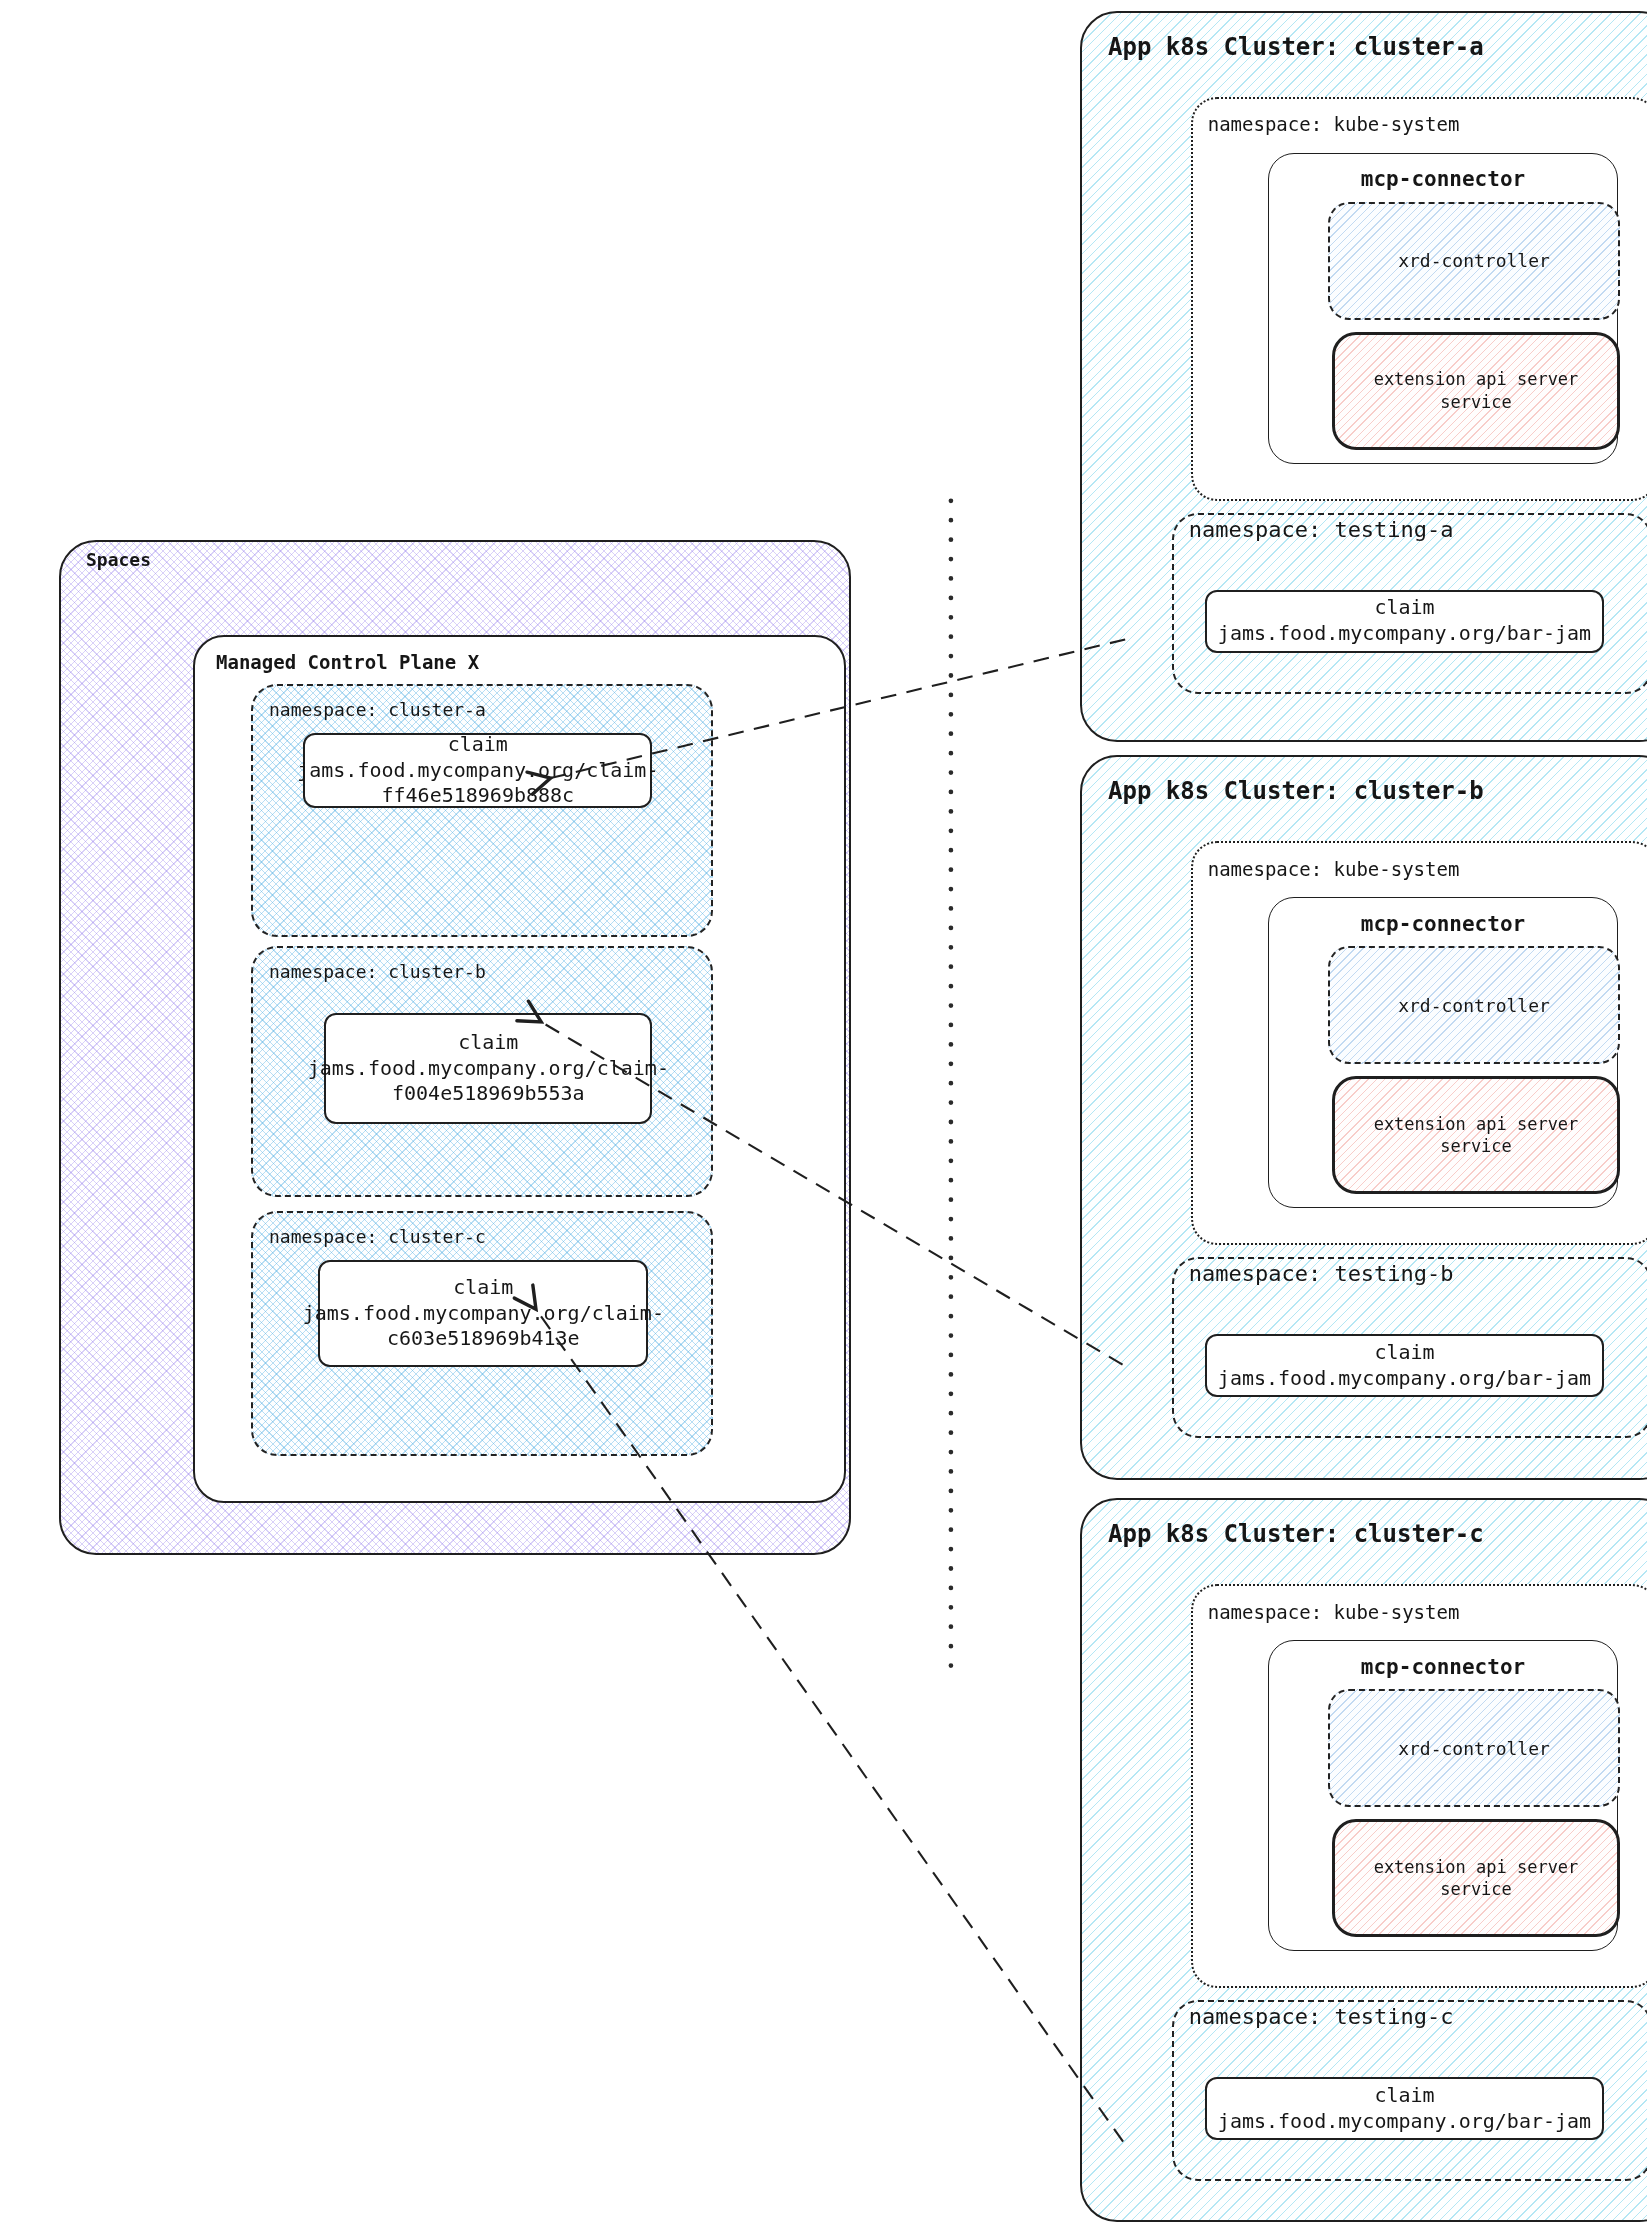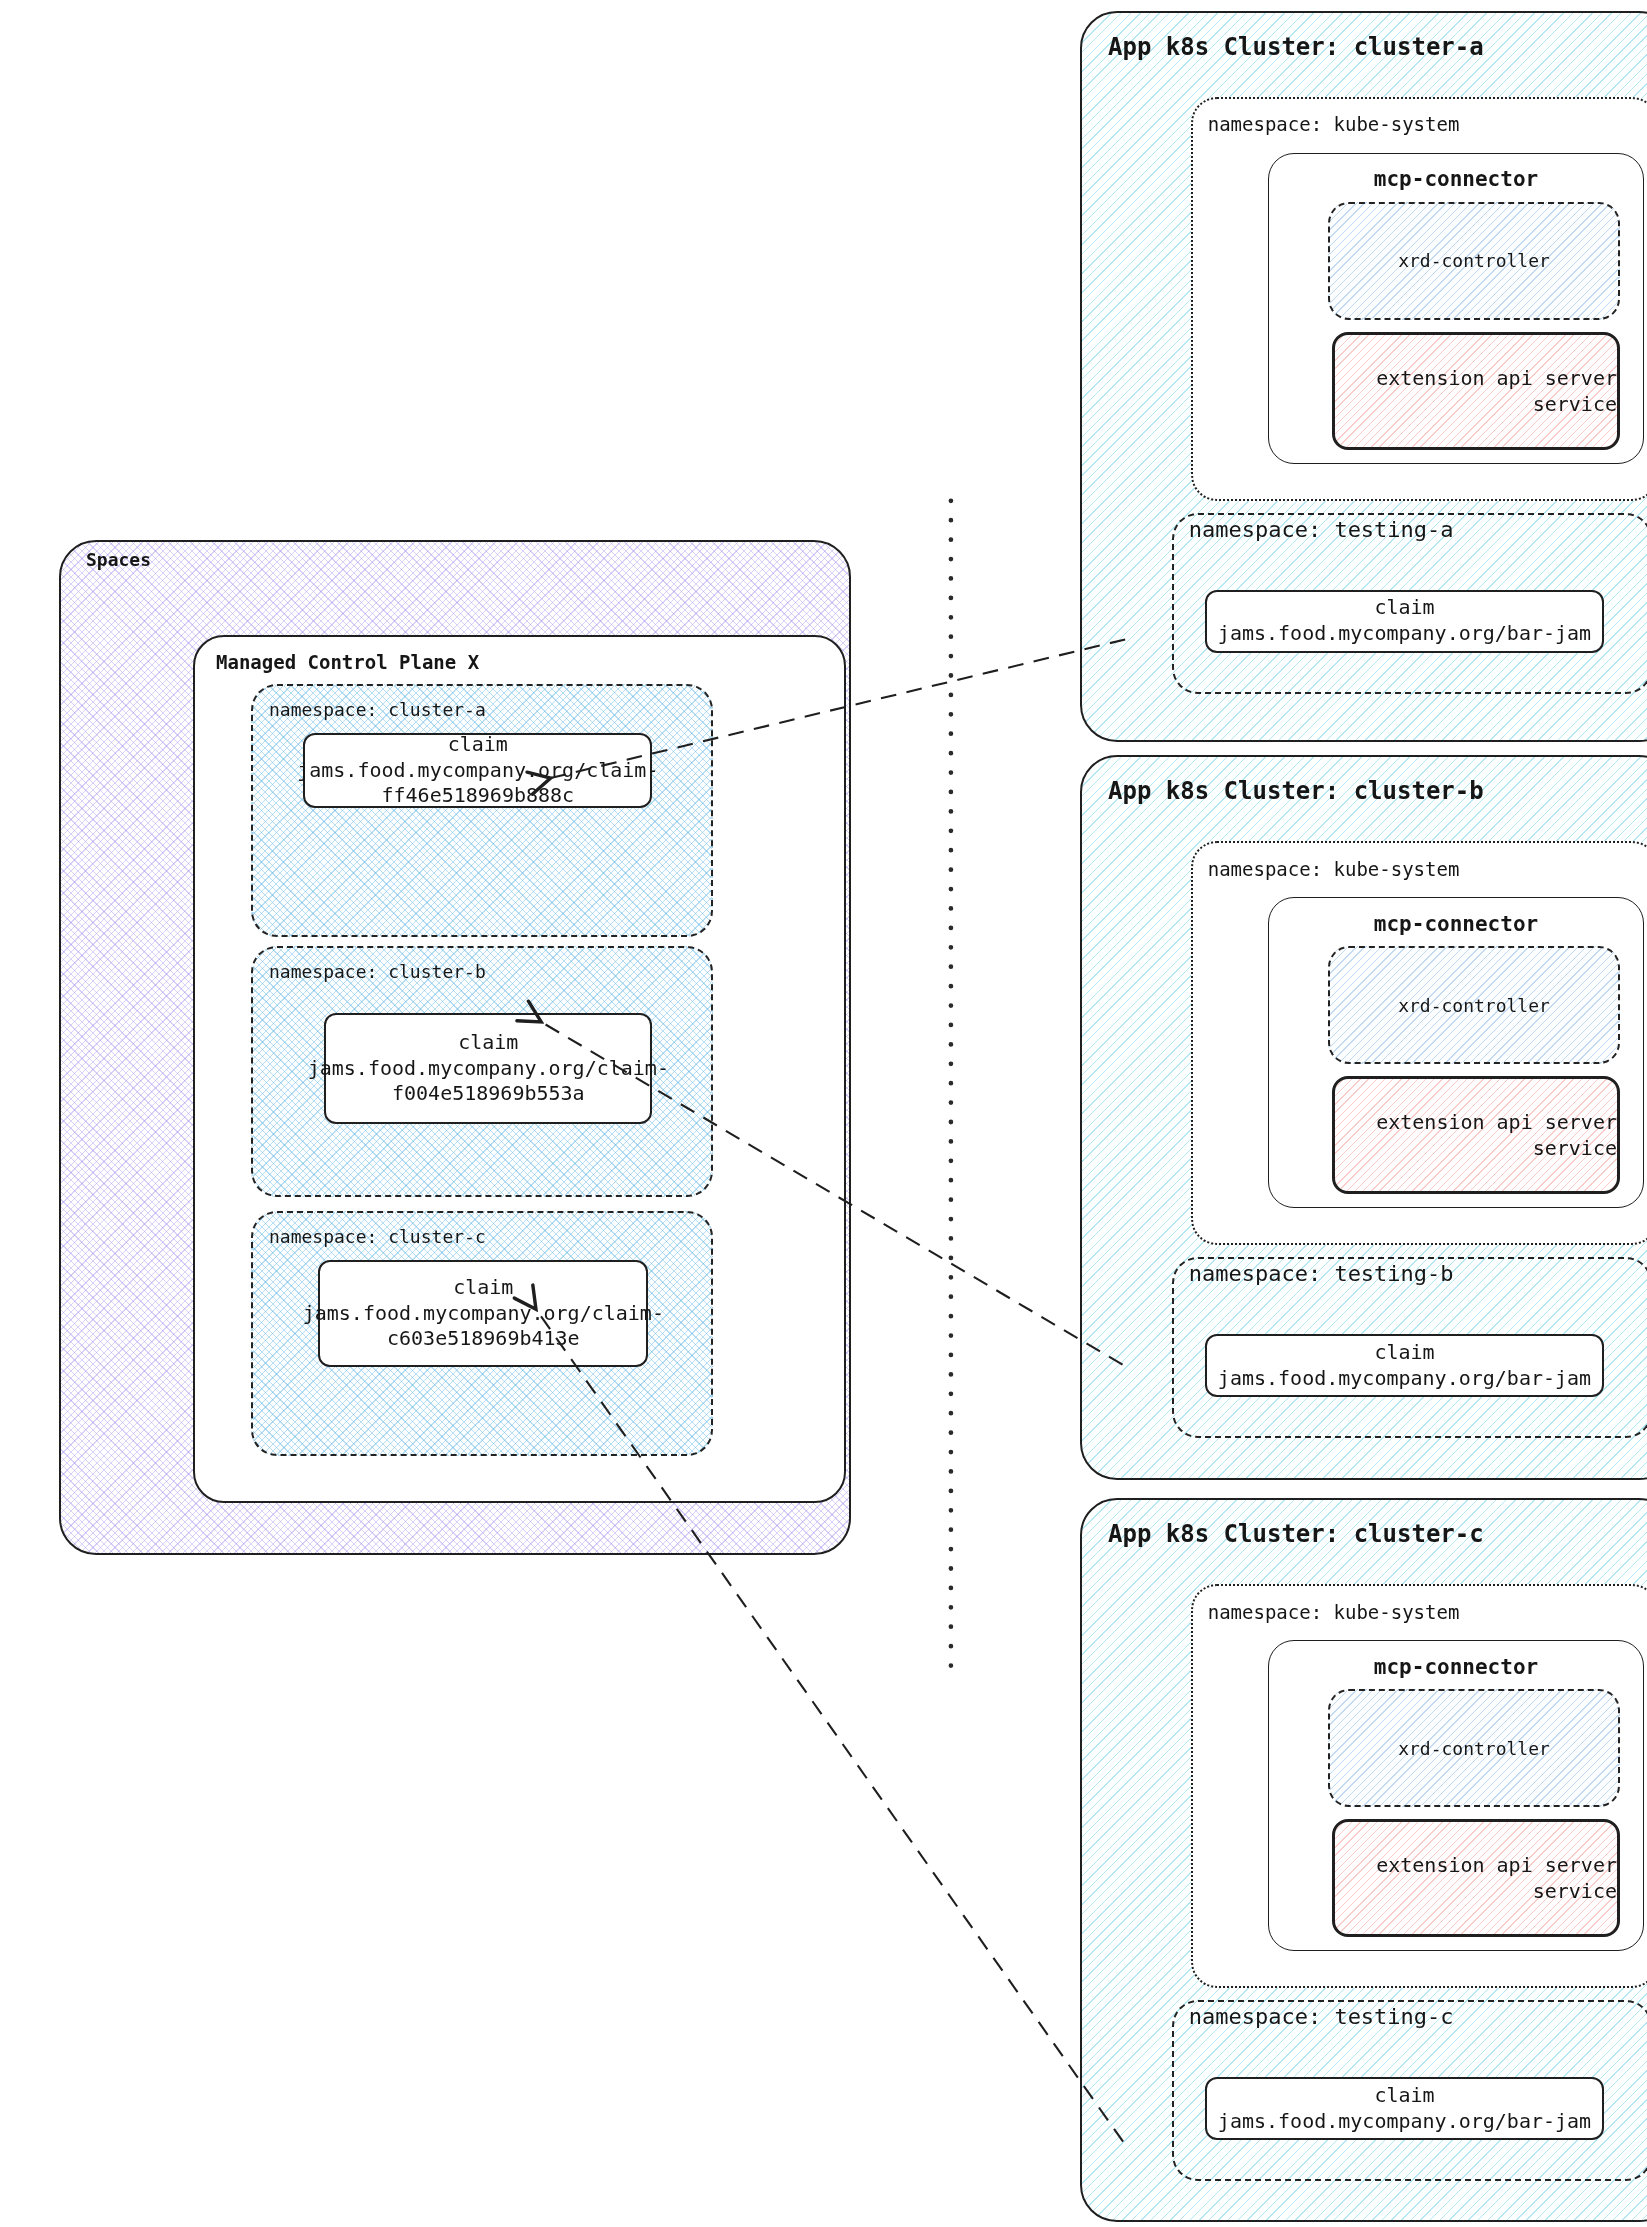--- a/index.html
+++ b/index.html
@@ -59,38 +59,38 @@
   #cluster-b{top:755px;height:721px;}
   #cluster-c{top:1498px;height:720px;}
   .cluster-title{left:26px;top:20px;font-size:24px;font-weight:bold;}
   .kube-ns{
     left:71px;top:84px;width:463px;height:400px;
     background:#ffffff;border:2.6px dotted #1f1f1f;border-radius:26px;
   }
   .kube-ns-label{left:14.7px;top:14.7px;font-size:19px;}
   .mcp-conn{
     left:37px;top:54px;width:348px;height:309px;
-    background:#ffffff;border:1.6px solid #1f1f1f;border-radius:26px;padding-left:26px;
+    background:#ffffff;border:1.6px solid #1f1f1f;border-radius:26px;
   }
   .mcp-conn-title{left:0;right:0;top:13.6px;text-align:center;font-size:21px;font-weight:bold;}
   .xrd{
     left:21px;top:48px;width:288px;height:114px;
     border:2.6px dashed #222222;border-radius:21px;
     background:
       repeating-linear-gradient(135deg, rgba(100,160,220,0.38) 0 1px, transparent 1px 5.8px),
       #fbfdff;
     font-size:18px;
   }
   .ext{
     left:25px;top:178px;width:282px;height:112px;
-    border:3.7px solid #1f1f1f;border-radius:16px;
+    border:3.7px solid #1f1f1f;border-radius:24px;
     background:
       repeating-linear-gradient(135deg, rgba(235,120,110,0.36) 0 1px, transparent 1px 5.8px),
       #fffdfd;
-    font-size:20px;line-height:1.3;align-items:flex-end;
+    font-size:17px;line-height:1.3;
   }
   .testing-ns{
     left:52px;top:500px;width:476px;height:177px;
     border:2.6px dashed #222222;border-radius:26px;
   }
   .testing-ns-label{left:14.7px;top:2px;font-size:22px;}
   .testing-claim{left:31px;top:75px;width:395px;height:59px;}
 
   
   #overlay{position:absolute;left:0;top:0;width:1647px;height:2227px;z-index:10;pointer-events:none;}

